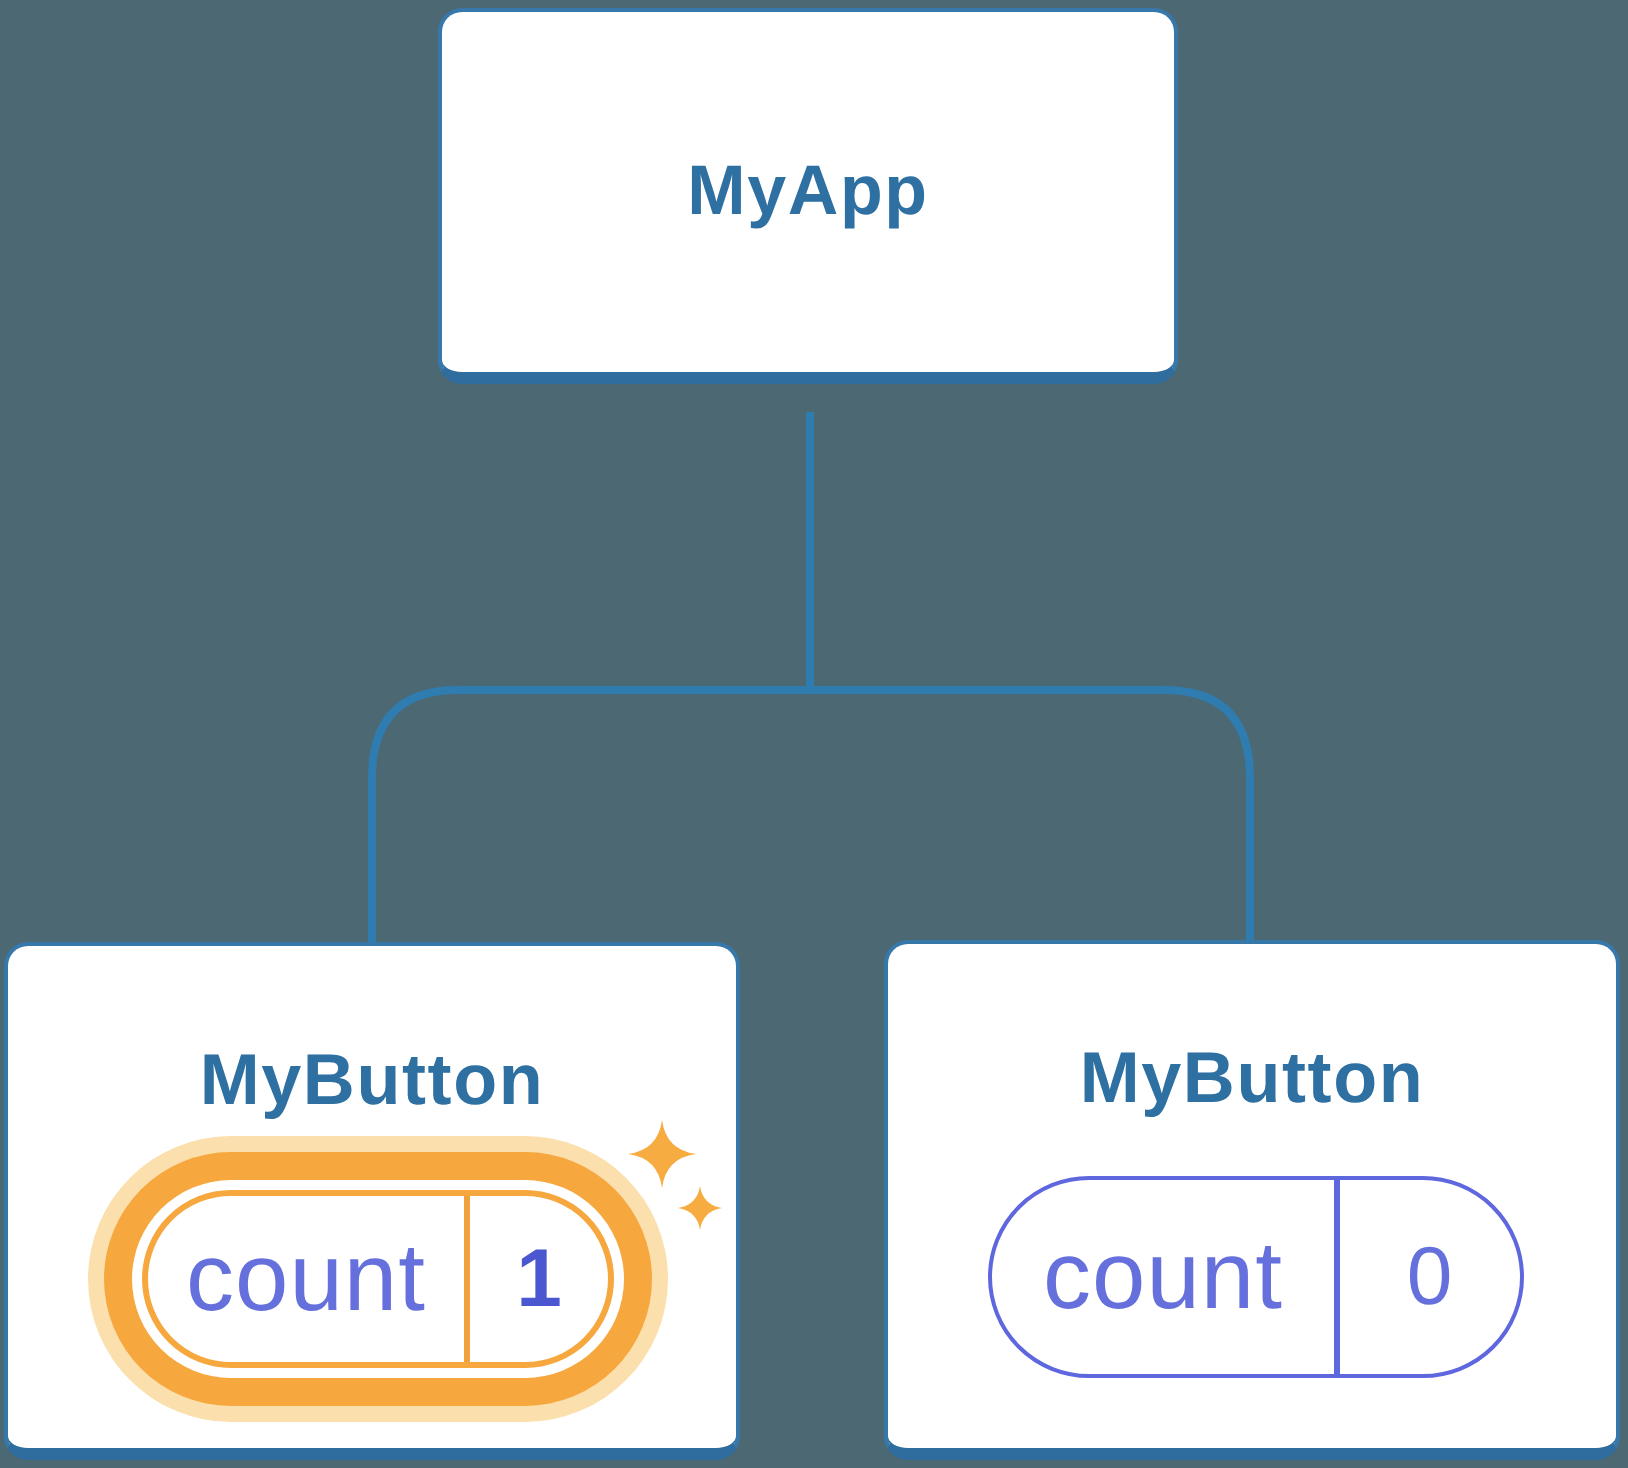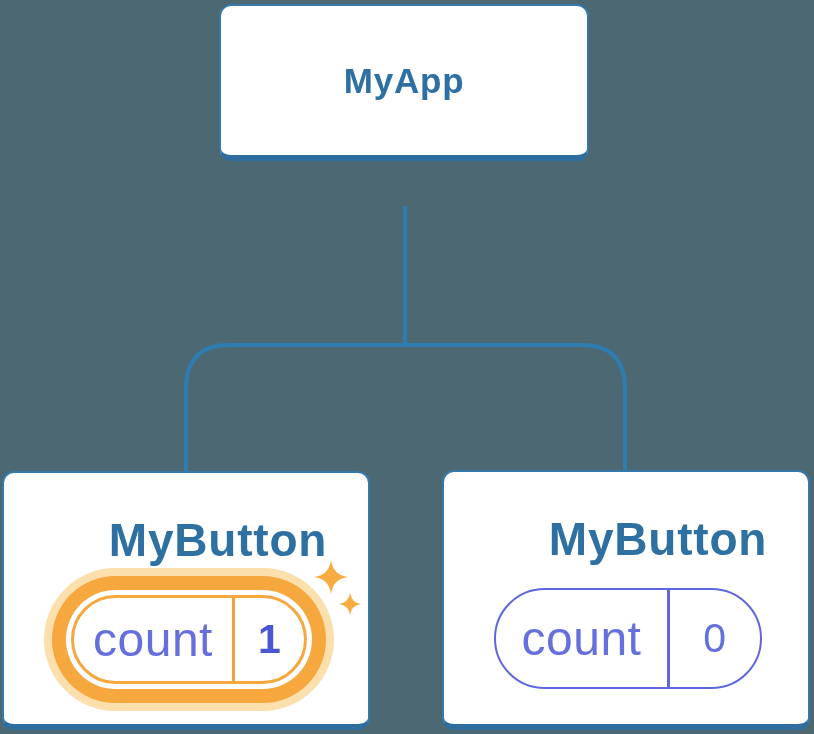--- a/index.html
+++ b/index.html
@@ -14,37 +14,36 @@
   #connectors path { stroke: var(--line); stroke-width:4; fill:none; }
 
   .node {
     position:absolute;
     background:#fff;
     border:2px solid var(--cardBorder);
     border-bottom:6px solid var(--cardBorderDark);
     border-radius:12px;
     box-sizing:border-box;
   }
-  #node-root { left:219px; top:4px; width:370px; height:157px;
+  #node-root { left:219px; top:4px; width:370px; height:188px;
     display:flex; align-items:center; justify-content:center; }
   #node-child-0 { left:2px;   top:471px; width:368px; height:259px; }
   #node-child-1 { left:442px; top:470px; width:368px; height:260px; }
 
   .node-title {
     color: var(--blueText);
     font-weight:bold;
     font-size:35px;
     letter-spacing:0.8px;
     white-space:nowrap;
   }
   .child-title {
     position:absolute; top:48px; left:0; width:100%;
     text-align:center; line-height:38px;
-    font-size:46px;
-    margin-left:32px;
+    font-size:36px;
   }
 
   .pill {
     position:absolute;
     background:#fff;
     box-sizing:border-box;
     display:flex;
     align-items:stretch;
     overflow:hidden;
   }

